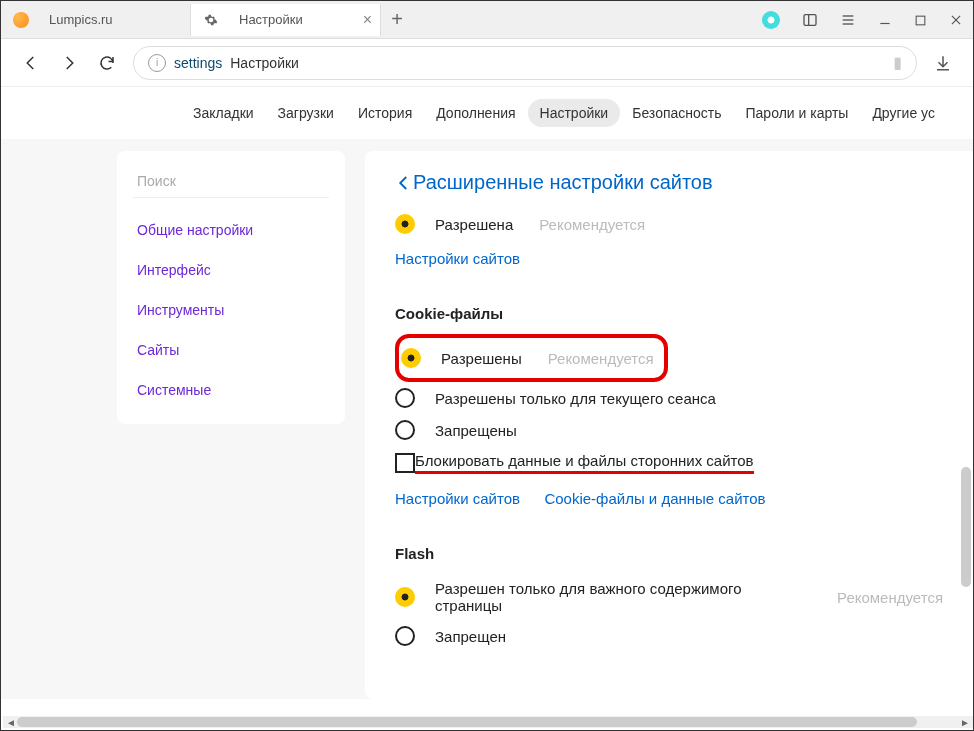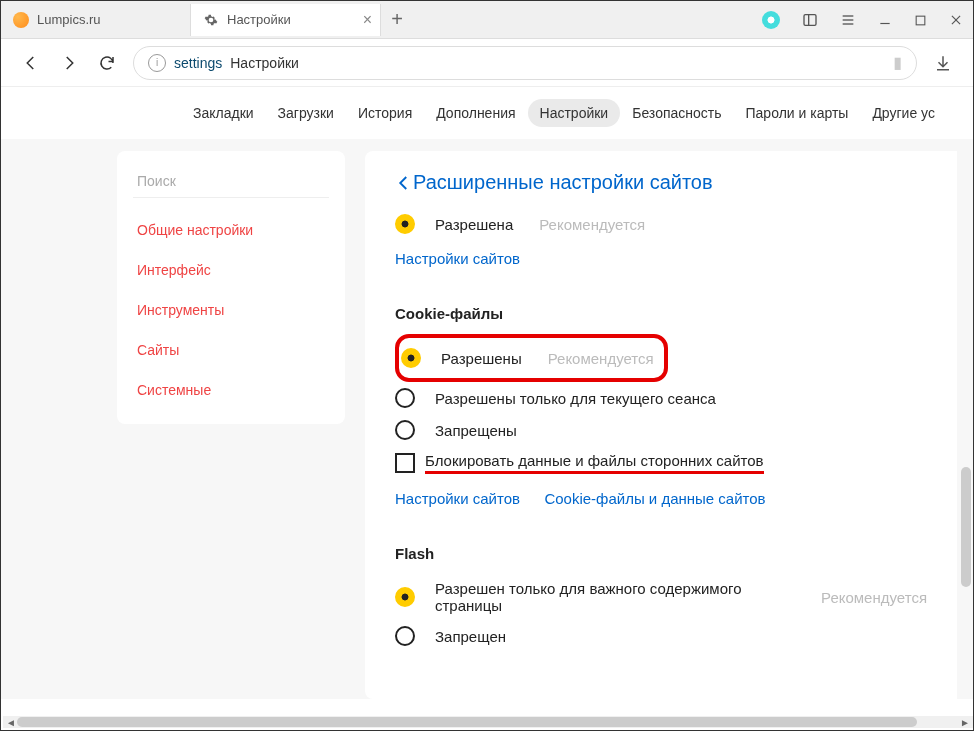--- a/index.html
+++ b/index.html
@@ -1,53 +1,53 @@
 <!DOCTYPE html>
 <html><head>
 <meta charset="utf-8">
 <style>
 *{box-sizing:border-box;margin:0;padding:0;font-family:Arial,sans-serif}
 body{background:#fff;width:974px;height:731px;overflow:hidden;position:relative;border:1px solid #333}
 .tab-bar{height:38px;background:#f0f0f0;display:flex;align-items:center;border-bottom:1px solid #ddd}
-.tab{height:32px;display:flex;align-items:center;padding:0 12px;font-size:13px;color:#555;gap:8px;border-right:1px solid #ddd;min-width:190px;position:relative}
+.tab{height:32px;display:flex;align-items:center;padding:0 12px;font-size:13px;color:#555;gap:20px;border-right:1px solid #ddd;min-width:190px;position:relative}
 .tab.active{background:#fff}
 .tab-icon{width:16px;height:16px;display:flex;align-items:center;justify-content:center}
 .orange-icon{width:16px;height:16px;border-radius:50%;background:radial-gradient(circle at 30% 30%,#ffb84d,#ff8c1a)}
 .gear-icon svg{width:14px;height:14px;fill:#666}
 .tab-close{position:absolute;right:8px;color:#888;font-size:16px;cursor:pointer}
 .newtab{width:32px;display:flex;align-items:center;justify-content:center;color:#666;font-size:20px;cursor:pointer}
 .win-controls{position:absolute;right:10px;top:0;height:38px;display:flex;align-items:center;gap:22px}
 .win-controls span{color:#555;cursor:pointer;display:flex;align-items:center}
 .addr-bar{height:48px;display:flex;align-items:center;padding:0 18px;gap:14px;border-bottom:1px solid #eee}
 .nav-btn{width:24px;height:24px;display:flex;align-items:center;justify-content:center;cursor:pointer}
 .nav-btn svg{width:18px;height:18px;fill:none;stroke:#333;stroke-width:2}
 .addr-input{flex:1;height:34px;border:1px solid #ddd;border-radius:17px;display:flex;align-items:center;padding:0 14px;gap:8px;font-size:14px}
 .addr-icon{width:18px;height:18px;border-radius:50%;border:1px solid #999;display:flex;align-items:center;justify-content:center;font-size:10px;color:#999}
 .addr-gray{color:#0c4a6e}
 .addr-dark{color:#333}
 .bookmark{color:#ccc;font-size:16px}
 .dl-btn svg{width:18px;height:18px;fill:none;stroke:#555;stroke-width:2}
 .topnav{height:52px;display:flex;align-items:center;padding-left:180px;gap:0;font-size:14px;color:#333}
 .topnav-item{padding:6px 12px;cursor:pointer;border-radius:14px}
 .topnav-item.active{background:#eaeaea}
-.content{display:flex;padding:0 16px 0 116px;height:560px;gap:20px;background:#f7f7f7;padding-top:12px}
+.content{display:flex;padding:0 0 0 116px;height:560px;gap:20px;background:#f7f7f7;padding-top:12px}
 .sidebar{width:228px;background:#fff;border-radius:8px;padding:14px 0;height:fit-content;max-height:480px}
 .search-box{margin:0 16px 12px;padding:8px 4px;color:#aaa;font-size:14px;border-bottom:1px solid #eee}
-.side-item{padding:12px 20px;font-size:14px;color:#ef4444;cursor:pointer}
+.side-item{padding:12px 20px;font-size:14px;color:#6d28d9;cursor:pointer}
 .main{flex:1;background:#fff;border-radius:8px 0 0 8px;padding:20px 30px;overflow-y:auto;position:relative}
 .main-title{display:flex;align-items:center;color:#0066cc;font-size:20px;margin-bottom:14px}
 .main-title svg{width:18px;height:18px;stroke:#0066cc;fill:none;stroke-width:2.5}
 .radio-row{display:flex;align-items:center;gap:20px;padding:6px 0;font-size:15px;color:#222}
 .radio{width:20px;height:20px;border:2px solid #222;border-radius:50%;flex-shrink:0}
 .radio.sel{border-color:#ffcc00;background:radial-gradient(circle,#222 0 30%,#ffcc00 32% 100%)}
 .hint{color:#bbb;margin-left:6px}
 .link{color:#0066cc;font-size:15px;padding:10px 0;display:inline-block;cursor:pointer;margin-right:20px}
 .sec-title{font-weight:bold;font-size:15px;margin:28px 0 12px;color:#222}
 .highlight-box{border:4px solid #e50000;border-radius:14px;padding:4px 10px 4px 2px;display:inline-flex}
-.checkbox-row{display:flex;align-items:center;gap:10px;padding:6px 0;font-size:15px;color:#222}
+.checkbox-row{display:flex;align-items:center;padding:6px 0;font-size:15px;color:#222}
 .checkbox{width:20px;height:20px;border:2px solid #222;flex-shrink:0}
 .underline-red{border-bottom:3px solid #e50000;padding-bottom:2px}
 .scroll-v{position:absolute;right:2px;top:86px;width:10px;height:600px}
 .scroll-v .thumb{position:absolute;top:380px;width:10px;height:120px;background:#ccc;border-radius:5px}
 .scroll-h{position:absolute;bottom:2px;left:2px;height:12px;width:970px;background:#f0f0f0;display:flex;align-items:center;justify-content:space-between}
 .scroll-h .thumb{position:absolute;left:14px;width:900px;height:10px;background:#ccc;border-radius:5px}
 .scroll-h .arr{font-size:10px;color:#666;padding:0 3px}
 .zen-icon{width:18px;height:18px;border-radius:50%;background:radial-gradient(circle,#fff 25%,#4dd 30%)}
 </style>
 </head>

